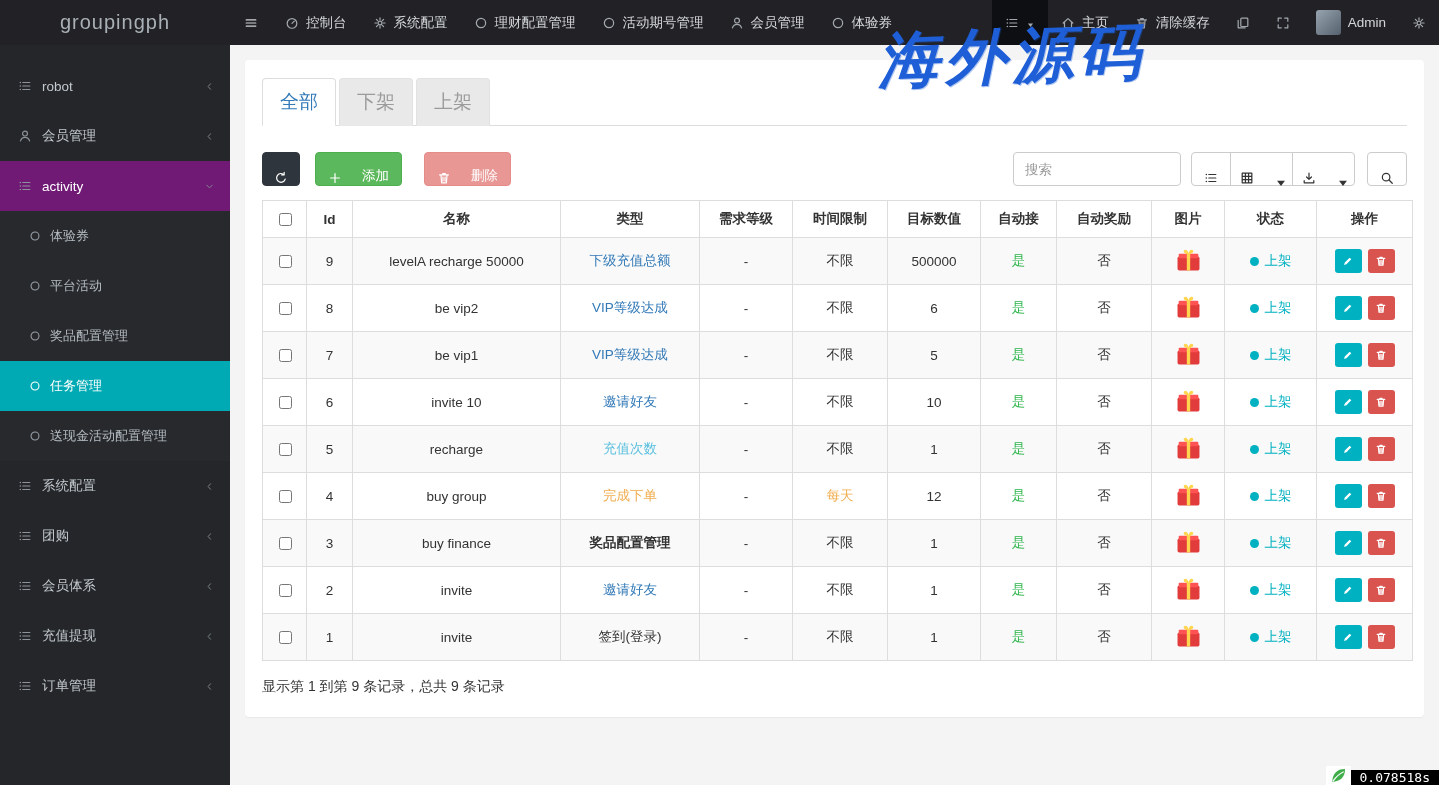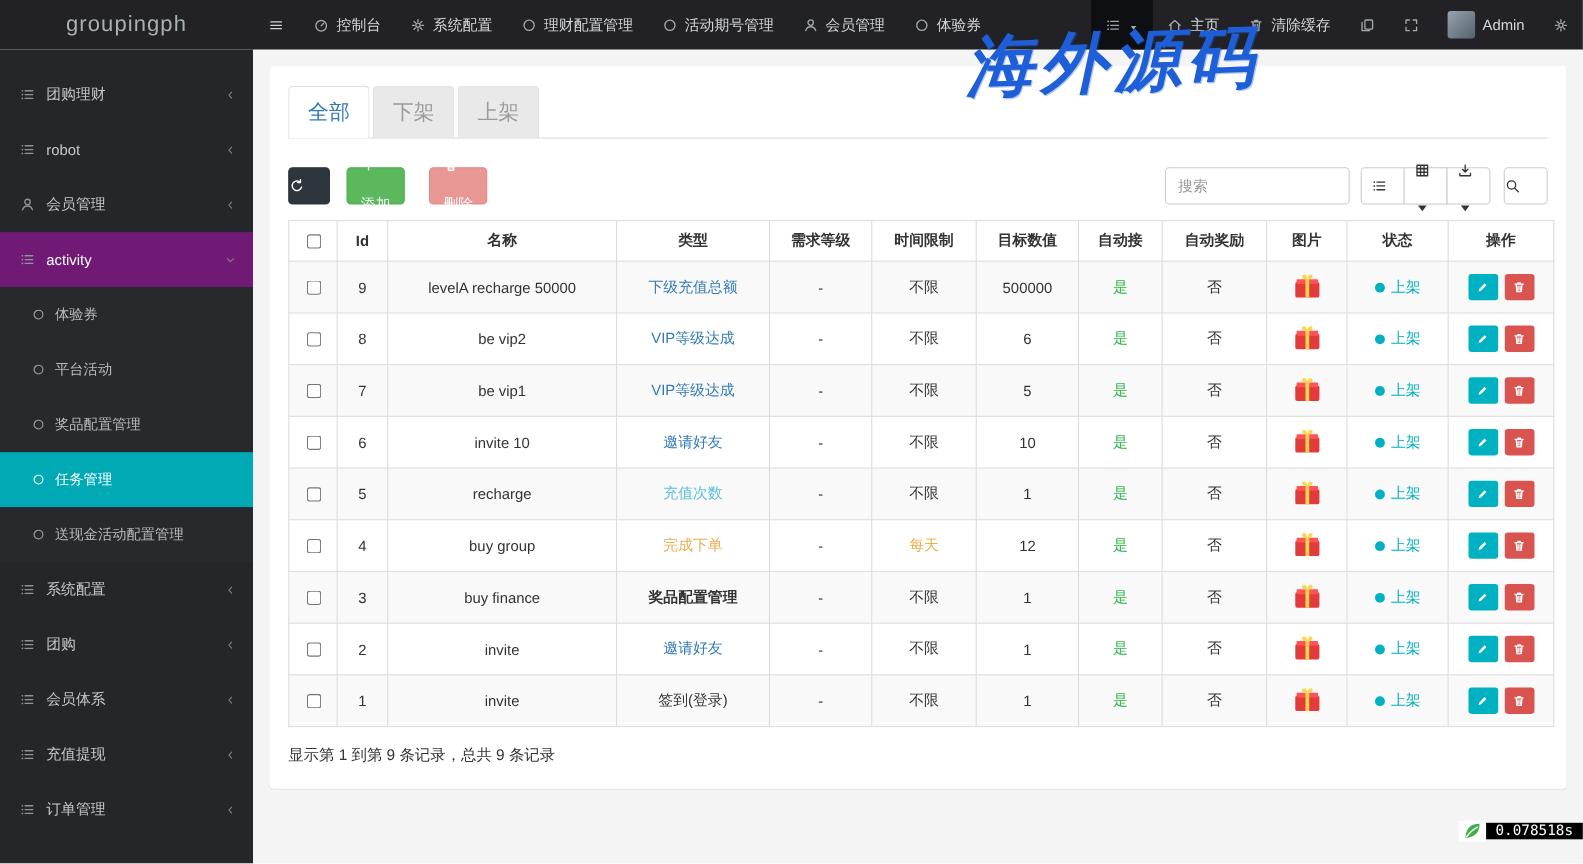--- a/index.html
+++ b/index.html
@@ -53,23 +53,23 @@
            padding:18px 17px; box-shadow:0 1px 1px rgba(0,0,0,.05); overflow:hidden; }
 
   .tabs { display:flex; border-bottom:1px solid #ddd; }
   .tab { padding:10px 17px; font-size:19px; margin-right:3px; margin-bottom:-1px;
          color:#9b9b9b; background:#e9e9e9; border:1px solid #e2e2e2; border-bottom:none;
          border-radius:4px 4px 0 0; cursor:pointer; }
   .tab.active { background:#fff; color:#337ab7; border-color:#ddd; border-bottom:1px solid #fff; }
 
   .toolbar { display:flex; align-items:center; margin-top:26px; }
   .btn { height:34px; border-radius:4px; border:1px solid #ccc; background:#fff;
-         display:inline-flex; align-items:flex-start; justify-content:center; gap:20px;
+         display:inline-flex; align-items:flex-end; justify-content:center; gap:20px;
          font-size:13.5px; color:#333; padding:0 12px; cursor:pointer;
-         font-family:inherit;flex-direction:column; }
+         font-family:inherit; }
   .btn-dark { background:#2f353c; border-color:#2f353c; color:#fff; width:38px; padding:0; }
   .btn-green { background:#5cb85c; border-color:#4cae4c; color:#fff; margin-left:15px; }
   .btn-red { background:#d9534f; border-color:#d43f3a; color:#fff; margin-left:22px; opacity:.6; cursor:default; }
   .spacer { flex:1; }
   .search-input { height:34px; width:168px; border:1px solid #ccc; border-radius:4px;
                   padding:0 11px; font-size:13.5px; color:#555; margin-right:10px; font-family:inherit;margin-left:40px; }
   .search-input::placeholder { color:#999; }
   .btn-group { display:flex; }
   .btn-group .btn { border-radius:0; margin-left:-1px; min-width:40px; padding:0 9px; }
   .btn-group .btn:first-child { border-radius:4px 0 0 4px; margin-left:0; }
@@ -102,21 +102,21 @@
   .op-edit { background:#00b1c1; }
   .op-del { background:#d9534f; }
 
   .summary { margin-top:17px; font-size:14px; color:#333; }
 
   
   .watermark { position:absolute; left:878px; top:16px; z-index:100; pointer-events:none;
                font-family:"DejaVu Serif",serif; font-style:italic; font-weight:bold;
                font-size:61px; color:#1e5ed6; transform:rotate(-2deg); letter-spacing:6px;
                text-shadow:1px 1px 0 rgba(30,94,214,.35); }
-  .perf { position:absolute; right:0; bottom:16px; display:flex; align-items:center;
+  .perf { position:absolute; right:0; bottom:0; display:flex; align-items:flex-end;
           height:27px; z-index:120; }
   .leaf-box { width:25px; background:#fff; display:flex; align-items:center; justify-content:center; }
   .leaf-box .ic { width:19px; height:19px; }
   .perf-time { background:#000; color:#fff; font-size:13px; padding:0 9px;
                display:flex; align-items:center; font-family:"DejaVu Sans Mono",monospace; }
 </style>
 </head>
 <body>
 
 <header class="navbar">
@@ -240,36 +240,20 @@
             <circle cx="8" cy="8" r="2.2"></circle>
             <path d="M8 2.2v2M8 11.8v2M2.2 8h2M11.8 8h2M3.9 3.9l1.4 1.4M10.7 10.7l1.4 1.4M12.1 3.9l-1.4 1.4M5.3 10.7l-1.4 1.4"></path>
           </svg>
         </span>
     </a>
   </div>
 </header>
 
 <aside class="sidebar">
   <nav>
-      <div class="side-item">
-        <span class="icwrap">
-          <svg class="ic" viewBox="0 0 16 16" aria-hidden="true">
-            <path d="M5.5 4h8M5.5 8h8M5.5 12h8"></path>
-            <circle cx="2.7" cy="4" r="0.9" fill="currentColor" stroke="none"></circle>
-            <circle cx="2.7" cy="8" r="0.9" fill="currentColor" stroke="none"></circle>
-            <circle cx="2.7" cy="12" r="0.9" fill="currentColor" stroke="none"></circle>
-          </svg>
-        </span>
-        <span>团购理财</span>
-        <span class="chev">
-          <svg class="ic" viewBox="0 0 16 16" aria-hidden="true">
-            <path d="M9.5 4L6 8l3.5 4"></path>
-          </svg>
-        </span>
-      </div>
       <div class="side-item">
         <span class="icwrap">
           <svg class="ic" viewBox="0 0 16 16" aria-hidden="true">
             <path d="M5.5 4h8M5.5 8h8M5.5 12h8"></path>
             <circle cx="2.7" cy="4" r="0.9" fill="currentColor" stroke="none"></circle>
             <circle cx="2.7" cy="8" r="0.9" fill="currentColor" stroke="none"></circle>
             <circle cx="2.7" cy="12" r="0.9" fill="currentColor" stroke="none"></circle>
           </svg>
         </span>
         <span>robot</span>

